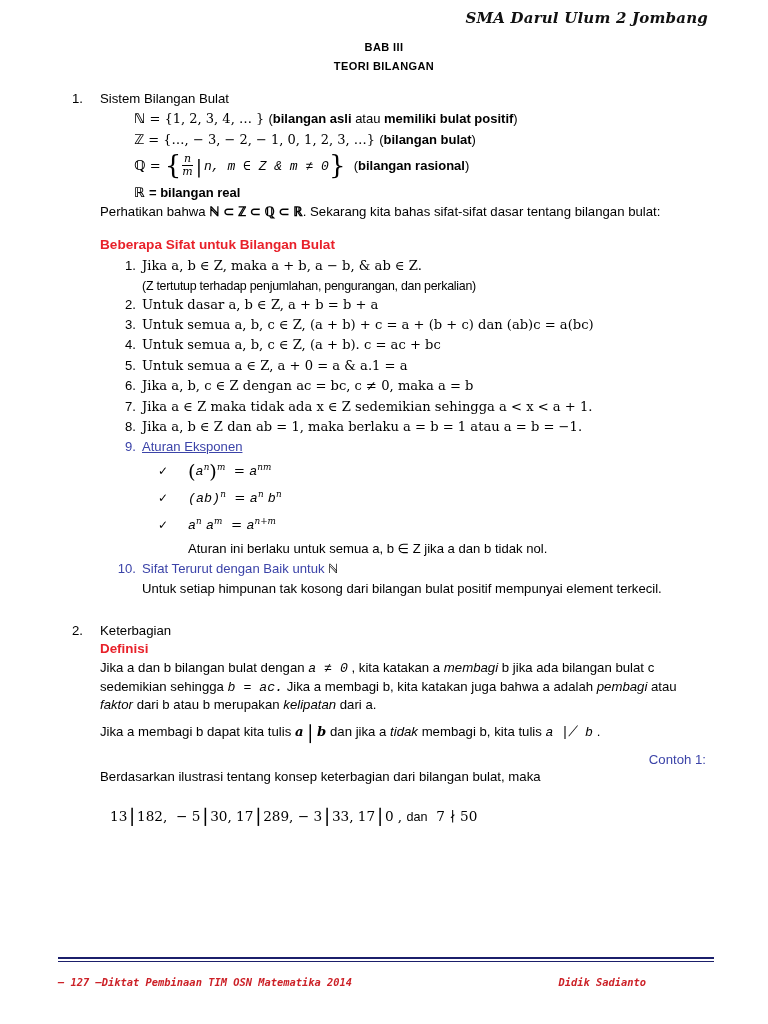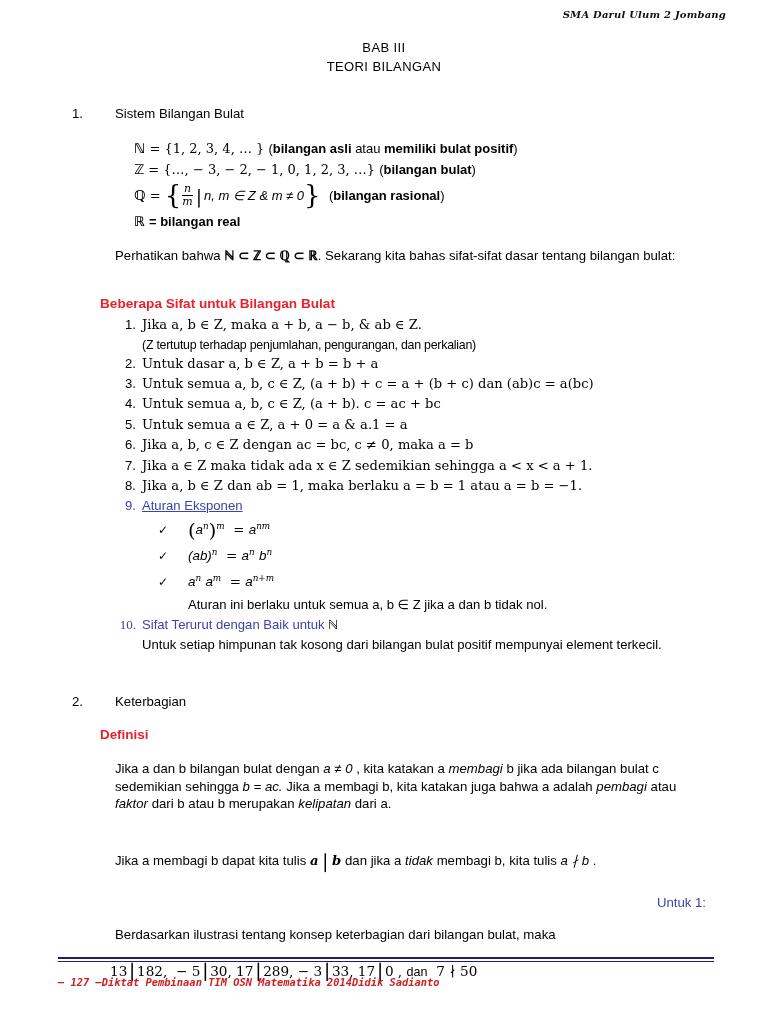--- a/index.html
+++ b/index.html
@@ -20,41 +20,41 @@
     width: 768px;
     height: 1024px;
     box-sizing: border-box;
     padding: 0;
   }
 
   
   .doc-header {
     position: absolute;
     top: 9px;
-    right: 42px;
+    right: 60px;
     font-family: "DejaVu Serif", serif;
     font-style: italic;
     font-weight: bold;
-    font-size: 10px;
+    font-size: 15px;
     letter-spacing: 0.2px;
     color: #111111;
     white-space: nowrap;
   }
 
   
   .title-block {
     position: absolute;
     top: 38px;
     left: 0;
     width: 768px;
     text-align: center;
   }
   .title-line {
-    font-size: 13px;
-    font-weight: normal;
+    font-size: 11px;
+    font-weight: bold;
     line-height: 19px;
     letter-spacing: 0.4px;
   }
 
   
   .content {
     position: absolute;
     top: 90px;
     left: 66px;
     width: 640px;
@@ -68,21 +68,21 @@
     margin-bottom: 0;
   }
   .numitem > .num {
     position: absolute;
     left: 6px;
     top: 0;
     width: 22px;
   }
 
   p.para {
-    margin: 15px;
+    margin: 0;
   }
 
   .indent-1 { padding-left: 34px; }
 
   
   .mathline {
     font-family: "DejaVu Serif", serif;
     font-size: 13px;
     line-height: 21px;
     white-space: nowrap;
@@ -96,21 +96,21 @@
     font-family: "Liberation Sans", sans-serif;
     font-weight: bold;
     font-size: 13px;
     margin-top: 36px;
   }
   .mathline .lbl-reg {
     font-family: "Liberation Sans", sans-serif;
     font-weight: normal;
     font-size: 13px;
   }
-  i.v { font-family: Liberation Sans, sans-serif; font-style: italic; }
+  i.v { font-family: Liberation Mono, monospace; font-style: italic; }
 
   
   .frac {
     display: inline-block;
     vertical-align: middle;
     text-align: center;
     font-style: italic;
     font-size: 11px;
     line-height: 11.5px;
     margin: 0 1px;
@@ -229,20 +229,21 @@
     position: absolute;
     bottom: 36px;
     left: 58px;
     width: 656px;
     font-family: "DejaVu Sans Mono", monospace;
     font-style: italic;
     font-weight: bold;
     font-size: 10.4px;
     color: #cc2127;
     display: flex;
+    justify-content: space-between;
   }
   .footer .right { padding-right: 68px; }
   .spacer-sm { height: 9px; }
   .spacer-md { height: 15px; }
   .spacer-lg { height: 22px; }
 </style>
 </head>
 <body>
 
 <div class="page">
@@ -351,21 +352,21 @@
           <div class="checkrow">
             <span class="ck">✓</span>
             <i class="v">a</i><sup class="e">n</sup>&nbsp;<i class="v">a</i><sup class="e">m</sup>
             &nbsp;= <i class="v">a</i><sup class="e">n+m</sup>
           </div>
 
           <div class="aturan-note">Aturan ini berlaku untuk semua a, b ∈ Z jika a dan b tidak nol.</div>
         </div>
 
         <div class="prop" style="padding-left:30px;">
-          <span class="pn blue" style="left:-6px;width:30px;font-family:Liberation Serif, serif;">10.</span>
+          <span class="pn blue" style="left:-6px;width:30px;">10.</span>
           <span class="blue">Sifat Terurut dengan Baik untuk</span>
           <span class="bb" style="font-weight:normal;">ℕ</span>
           <div>Untuk setiap himpunan tak kosong dari bilangan bulat positif mempunyai element terkecil.</div>
         </div>
 
       </div>
     </div>
 
     <div class="spacer-lg"></div>
 
@@ -375,24 +376,24 @@
       <div class="red-head defn">Definisi</div>
 
       <p class="para"><span>Jika a dan b bilangan bulat dengan  </span><i class="v">a ≠ 0</i><span> , kita katakan a </span><i>membagi</i><span> b jika ada bilangan bulat c sedemikian sehingga  </span><i class="v">b = ac.</i><span> Jika a membagi b, kita katakan juga bahwa a adalah </span><i>pembagi</i><span> atau  </span><i>faktor</i><span>  dari b atau b merupakan </span><i>kelipatan</i><span> dari a.</span></p>
 
       <div class="spacer-sm"></div>
 
       <p class="para"><span>Jika a membagi b dapat kita tulis  </span><b class="mth" style="font-family:'DejaVu Serif',serif;font-style:italic;">a</b><span class="divbar">∣</span><b style="font-family:'DejaVu Serif',serif;font-style:italic;">b</b><span> dan jika a </span><i>tidak</i><span> membagi b, kita tulis </span><i class="v">a ∤ b</i><span> .</span></p>
 
       <div class="spacer-sm"></div>
 
-      <div class="blue" style="font-size:13.2px;">Untuk 1:</div>
+      <div class="blue" style="font-size:13.2px;">Contoh 1:</div>
       <p class="para">Berdasarkan ilustrasi tentang konsep keterbagian dari bilangan bulat, maka</p>
 
-      <div class="mathline" style="padding-left:10px;font-size:13.6px;line-height:24px;">
+      <div class="mathline" style="padding-left:10px;font-size:13.6px;line-height:24px;margin-top:18px;">
         <span>13</span><span class="divbar">∣</span><span>182,</span>&nbsp;
         <span>− 5</span><span class="divbar">∣</span><span>30,</span>
         <span>17</span><span class="divbar">∣</span><span>289,</span>
         <span>− 3</span><span class="divbar">∣</span><span>33,</span>
         <span>17</span><span class="divbar">∣</span><span>0 ,</span>
         <span style="font-family:'Liberation Sans',sans-serif;font-size:12.6px;">dan</span>&nbsp;
         <span>7 ∤ 50</span>
       </div>
 
     </div>

